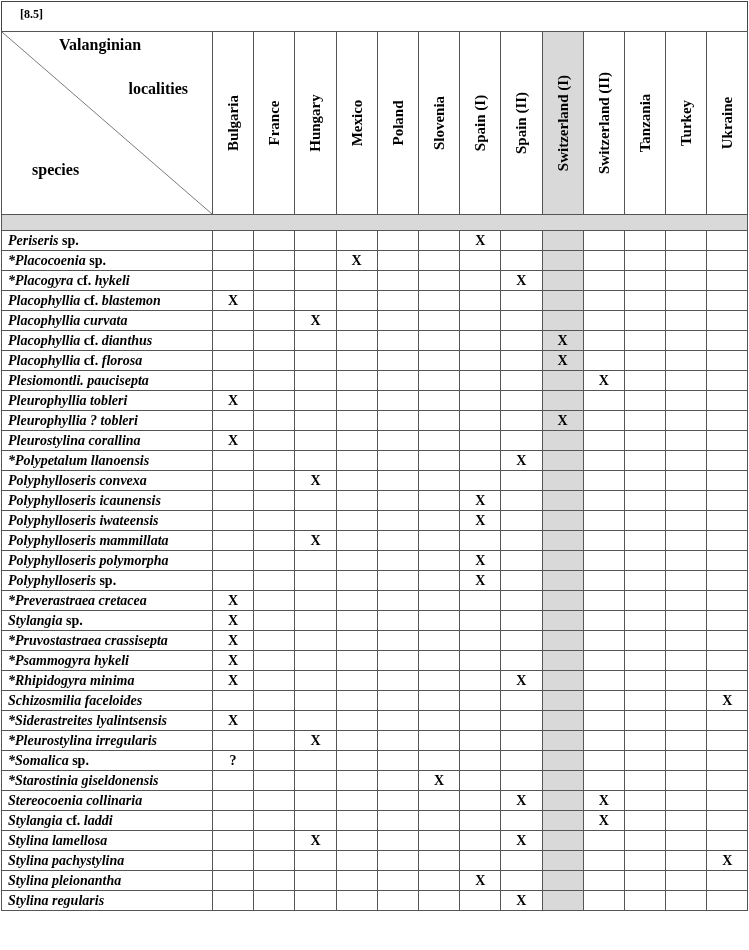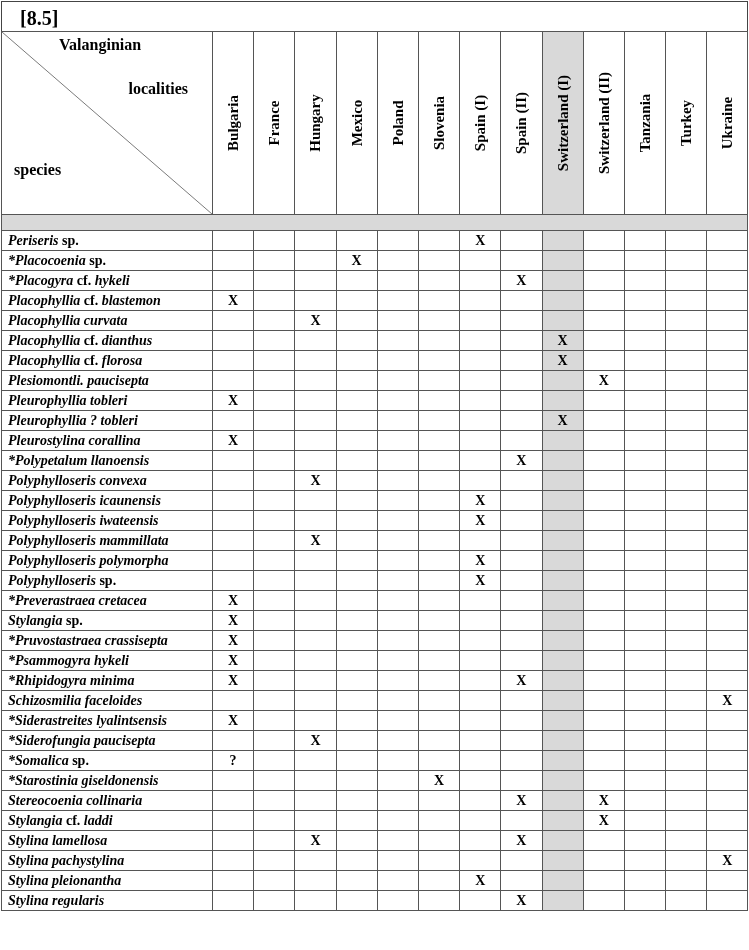--- a/index.html
+++ b/index.html
@@ -1,29 +1,29 @@
 <!DOCTYPE html>
 <html><head>
 <meta charset="utf-8">
 <style>
   html, body { margin: 0; padding: 0; background: #ffffff; }
   body { width: 749px; height: 950px; position: relative; overflow: hidden;
          font-family: "Liberation Serif", "DejaVu Serif", serif; color: #000; }
   #wrap { position: absolute; left: 1px; top: 1px; width: 747px; }
   .title-row { height: 30px; border: 1px solid #444; border-bottom: none;
                box-sizing: border-box; position: relative; }
-  .title-row span { position: absolute; left: 18px; top: 5px; font-weight: bold; font-size: 20px; }
+  .title-row span { position: absolute; left: 18px; top: 5px; font-weight: bold; font-size: 12px; }
   table { border-collapse: collapse; table-layout: fixed; width: 747px; }
   td, th { border: 1px solid #555; padding: 0; box-sizing: border-box; }
   th.corner { width: 211px; height: 183px; position: relative; background: #fff;
               font-weight: bold; font-size: 16px; text-align: right; vertical-align: top; }
   .corner svg { position: absolute; left: 0; top: 0; width: 100%; height: 100%; }
   .corner .c-top { position: absolute; left: 57px; top: 4px; }
   .corner .c-mid { position: absolute; right: 24px; top: 48px; }
-  .corner .c-bot { position: absolute; left: 12px; top: 129px; }
+  .corner .c-bot { position: absolute; left: 30px; top: 129px; }
   th.loc { height: 183px; width: 41.2px; position: relative; font-size: 15px; font-weight: bold; }
   th.loc .vt { position: absolute; left: 50%; top: 50%; white-space: nowrap;
                transform: translate(-50%, -50%) rotate(-90deg); }
   .hl { background: #d9d9d9; }
   tr.sep td { height: 16px; background: #d9d9d9; }
   tr.row td { height: 20px; font-size: 14px; }
   td.sp { font-weight: bold; font-style: italic; padding-left: 6px; white-space: nowrap; overflow: hidden; }
   td.sp .up { font-style: normal; }
   td.cell { text-align: center; font-weight: bold; font-size: 14px; }
 </style>
@@ -484,21 +484,21 @@
           <td class="cell"></td>
           <td class="cell"></td>
           <td class="cell"></td>
           <td class="cell hl"></td>
           <td class="cell"></td>
           <td class="cell"></td>
           <td class="cell"></td>
           <td class="cell"></td>
         </tr>
         <tr class="row">
-          <td class="sp"><span>*Siderofungia paucisepta</span></td>
+          <td class="sp"><span>*Pleurostylina irregularis</span></td>
           <td class="cell"></td>
           <td class="cell"></td>
           <td class="cell">X</td>
           <td class="cell"></td>
           <td class="cell"></td>
           <td class="cell"></td>
           <td class="cell"></td>
           <td class="cell"></td>
           <td class="cell hl"></td>
           <td class="cell"></td>

